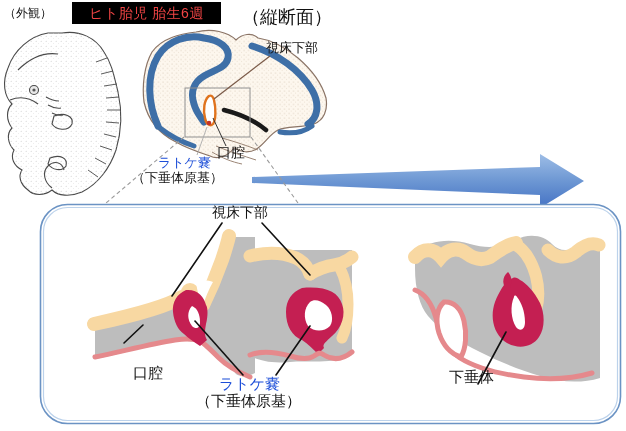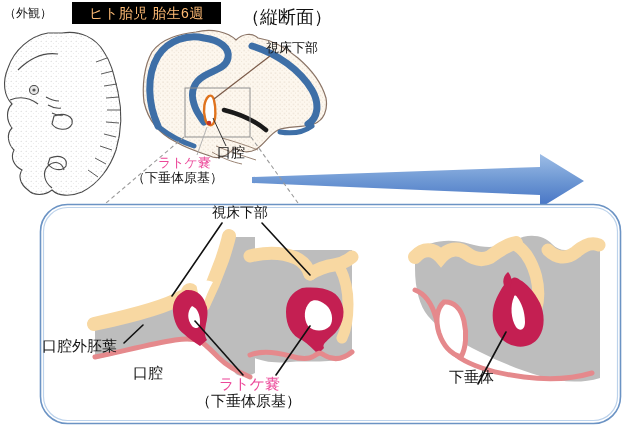--- a/index.html
+++ b/index.html
@@ -2,24 +2,24 @@
 <html><head>
 <meta charset="utf-8">
 <style>
   html,body{margin:0;padding:0;background:#fff;}
   #stage{
     position:relative;width:626px;height:431px;background:#fff;overflow:hidden;
     font-family:"Liberation Sans","DejaVu Sans",sans-serif;color:#111;
   }
   #art{position:absolute;left:0;top:0;z-index:1;}
   .lbl{position:absolute;z-index:2;white-space:nowrap;line-height:1.15;}
-  .lbl.red{color:#ec4899;}
+  .lbl.red{color:#1d4ed8;}
   #title-box{
     position:absolute;left:72px;top:2px;width:149px;height:22px;z-index:2;
-    background:#000;color:#fdba74;font-size:14px;line-height:22px;text-align:center;
+    background:#000;color:#ef4444;font-size:14px;line-height:22px;text-align:center;
     letter-spacing:0.5px;
   }
   #lbl-gaikan{left:4px;top:7px;font-size:12px;}
   #lbl-judanmen{left:242px;top:7px;font-size:18px;}
   #lbl-shisho-top{left:266px;top:41px;font-size:13px;}
   #lbl-rathke-top{left:158px;top:156px;font-size:13px;}
   #lbl-genki-top{left:132px;top:171px;font-size:13px;}
   #lbl-koukuu-top{left:217px;top:144px;font-size:14px;}
   #lbl-arrow{left:391px;top:140px;font-size:15px;}
   #lbl-shisho-btm{left:212px;top:204px;font-size:14px;}
@@ -180,18 +180,17 @@
   <div id="title-box">ヒト胎児 胎生6週</div>
   <div class="lbl" id="lbl-judanmen">（縦断面）</div>
 
   <div class="lbl" id="lbl-shisho-top">視床下部</div>
   <div class="lbl red" id="lbl-rathke-top">ラトケ嚢</div>
   <div class="lbl" id="lbl-genki-top">（下垂体原基）</div>
   <div class="lbl" id="lbl-koukuu-top">口腔</div>
 
 
   <div class="lbl" id="lbl-shisho-btm">視床下部</div>
-  <div class="lbl" id="lbl-gaihaiyo">口腔外胚葉</div>
   <div class="lbl" id="lbl-koukuu-btm">口腔</div>
   <div class="lbl red" id="lbl-rathke-btm">ラトケ嚢</div>
   <div class="lbl" id="lbl-genki-btm">（下垂体原基）</div>
   <div class="lbl" id="lbl-kasuitai">下垂体</div>
 </div>
 
 </body></html>

